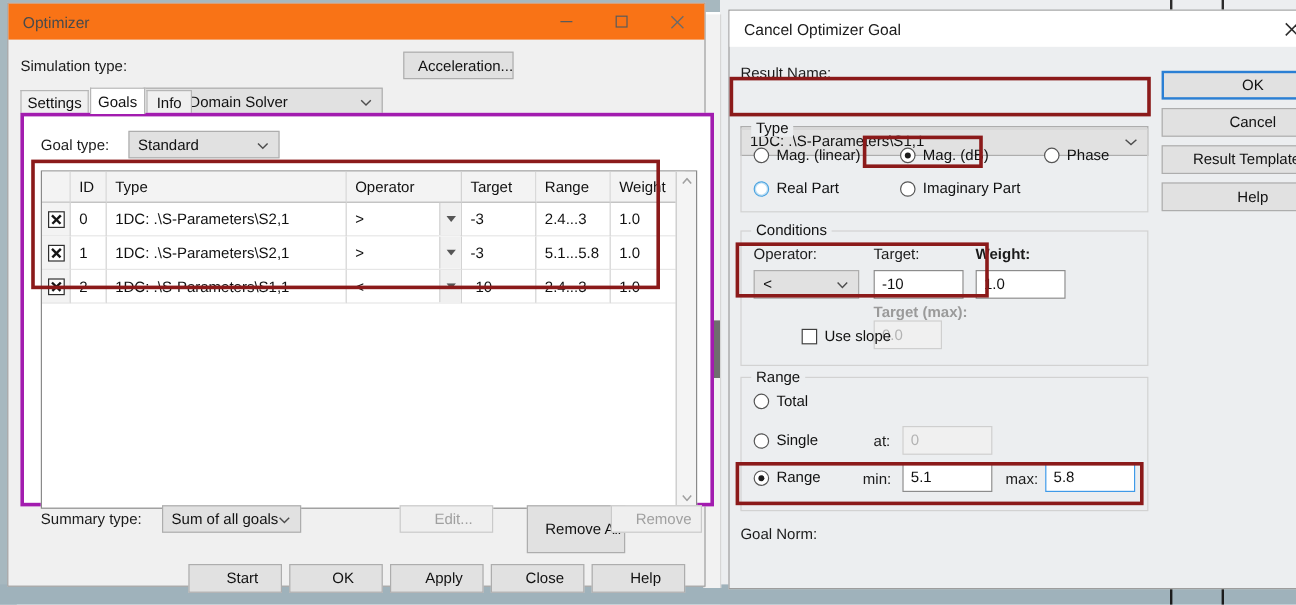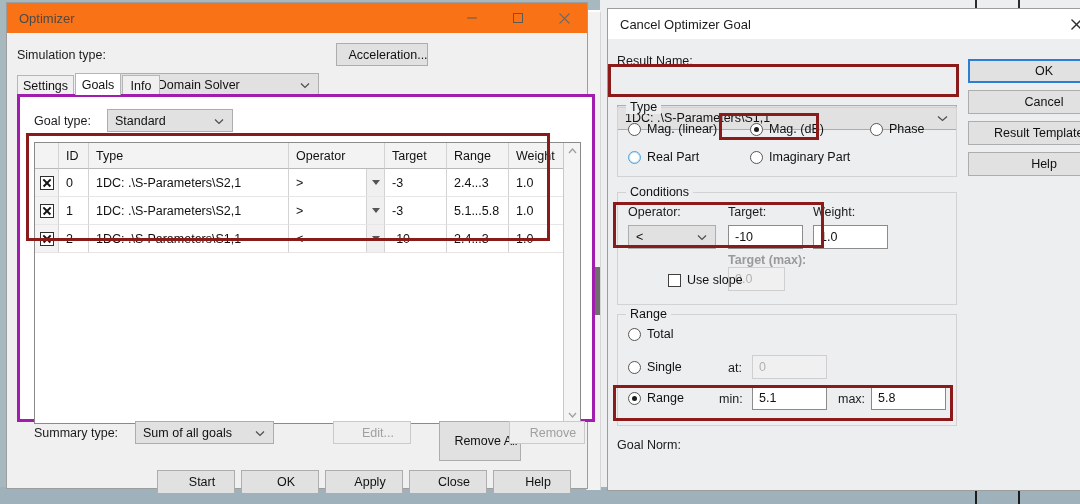--- a/index.html
+++ b/index.html
@@ -310,21 +310,21 @@
             </div>
           <div class="arw bot">
               <svg width="9" height="6" viewBox="0 0 9 6">
                 <polyline points="1,1 4.5,5 8,1" fill="none" stroke="#a0a0a0" stroke-width="1.3"></polyline>
               </svg>
             </div>
         </div>
       </div>
 
       <span class="label" style="position:absolute; left:14px; top:329px;">Summary type:</span>
-      <div class="combo" style="position:absolute; left:115px; top:324px; width:139px; height:23px;">
+      <div class="combo" style="position:absolute; left:115px; top:324px; width:116px; height:23px;">
         <span>Sum of all goals</span>
         <span class="chev">
           <svg width="10" height="7" viewBox="0 0 10 7">
               <polyline points="1,1.5 5,5.5 9,1.5" fill="none" stroke="#4d4d4d" stroke-width="1.2"></polyline>
             </svg>
         </span>
       </div>
       <div class="btn disabled" style="position:absolute; left:313px; top:324px; width:78px; height:23px;">
         <span>Edit...</span>
       </div>
@@ -412,21 +412,21 @@
               <polyline points="1,1.5 5,5.5 9,1.5" fill="none" stroke="#4d4d4d" stroke-width="1.2"></polyline>
             </svg>
         </span>
       </div>
 
       <span class="label" style="position:absolute; left:110px; top:12px;">Target:</span>
       <div class="txt" style="position:absolute; left:110px; top:32px; width:75px; height:24px;">
         <span>-10</span>
       </div>
 
-      <span class="label" style="position:absolute; left:195px; top:12px;">Weight:</span>
+      <span class="label" style="position:absolute; left:195px; top:12px;font-weight:bold;">Weight:</span>
       <div class="txt" style="position:absolute; left:195px; top:32px; width:75px; height:24px;">
         <span>1.0</span>
       </div>
 
       <span class="label dim" style="position:absolute; left:110px; top:60px;">Target (max):</span>
       <div class="txt disabled" style="position:absolute; left:110px; top:74px; width:57px; height:24px;">
         <span>0.0</span>
       </div>
 
       <div class="chk" style="left:10px; top:80px;padding-left:40px;">

